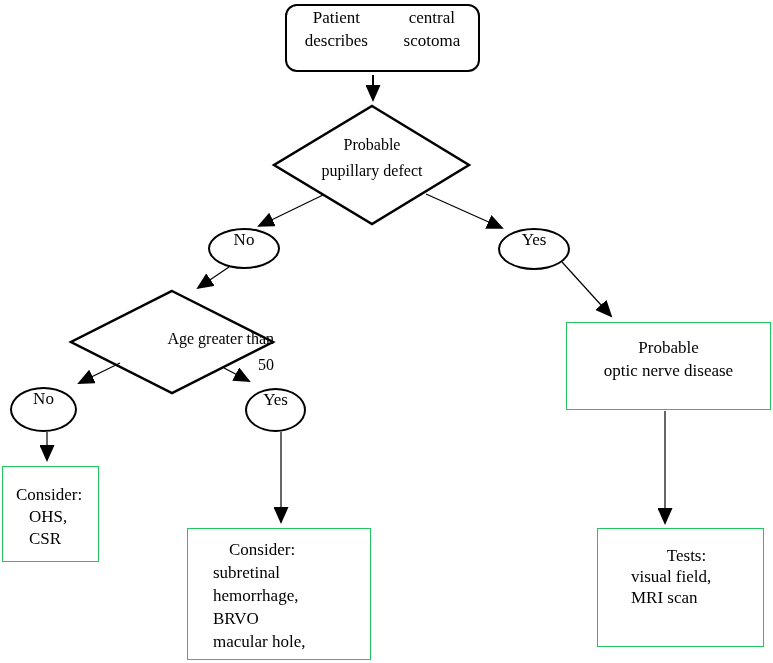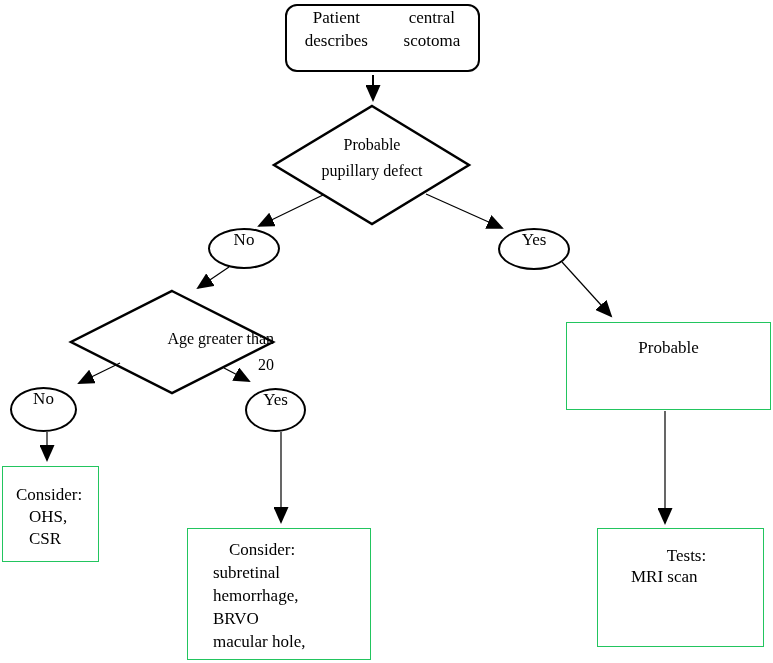--- a/index.html
+++ b/index.html
@@ -120,46 +120,48 @@
 
   <div class="node ellipse" id="no1">
     <span>No</span>
   </div>
   <div class="node ellipse" id="yes1">
     <span>Yes</span>
   </div>
 
   <div class="diamond-label" id="age-label">
     <span class="tline">Age greater than</span>
-    <span class="tline">20</span>
+    <span class="tline">50</span>
   </div>
 
   <div class="node ellipse" id="no2">
     <span>No</span>
   </div>
   <div class="node ellipse" id="yes2">
     <span>Yes</span>
   </div>
 
   <div class="node rect" id="probable">
     <span class="tline">Probable</span>
+    <span class="tline">optic nerve disease</span>
   </div>
 
   <div class="node rect" id="ohs">
     <span class="tline indent1">Consider:</span>
     <span class="tline">OHS,</span>
     <span class="tline">CSR</span>
   </div>
 
   <div class="node rect" id="subretinal">
     <span class="tline indent1">Consider:</span>
     <span class="tline">subretinal</span>
     <span class="tline">hemorrhage,</span>
     <span class="tline">BRVO</span>
     <span class="tline">macular hole,</span>
   </div>
 
   <div class="node rect" id="tests">
     <span class="tline center">Tests:</span>
+    <span class="tline">visual field,</span>
     <span class="tline">MRI scan</span>
   </div>
 
 </div>
 
 </body></html>

